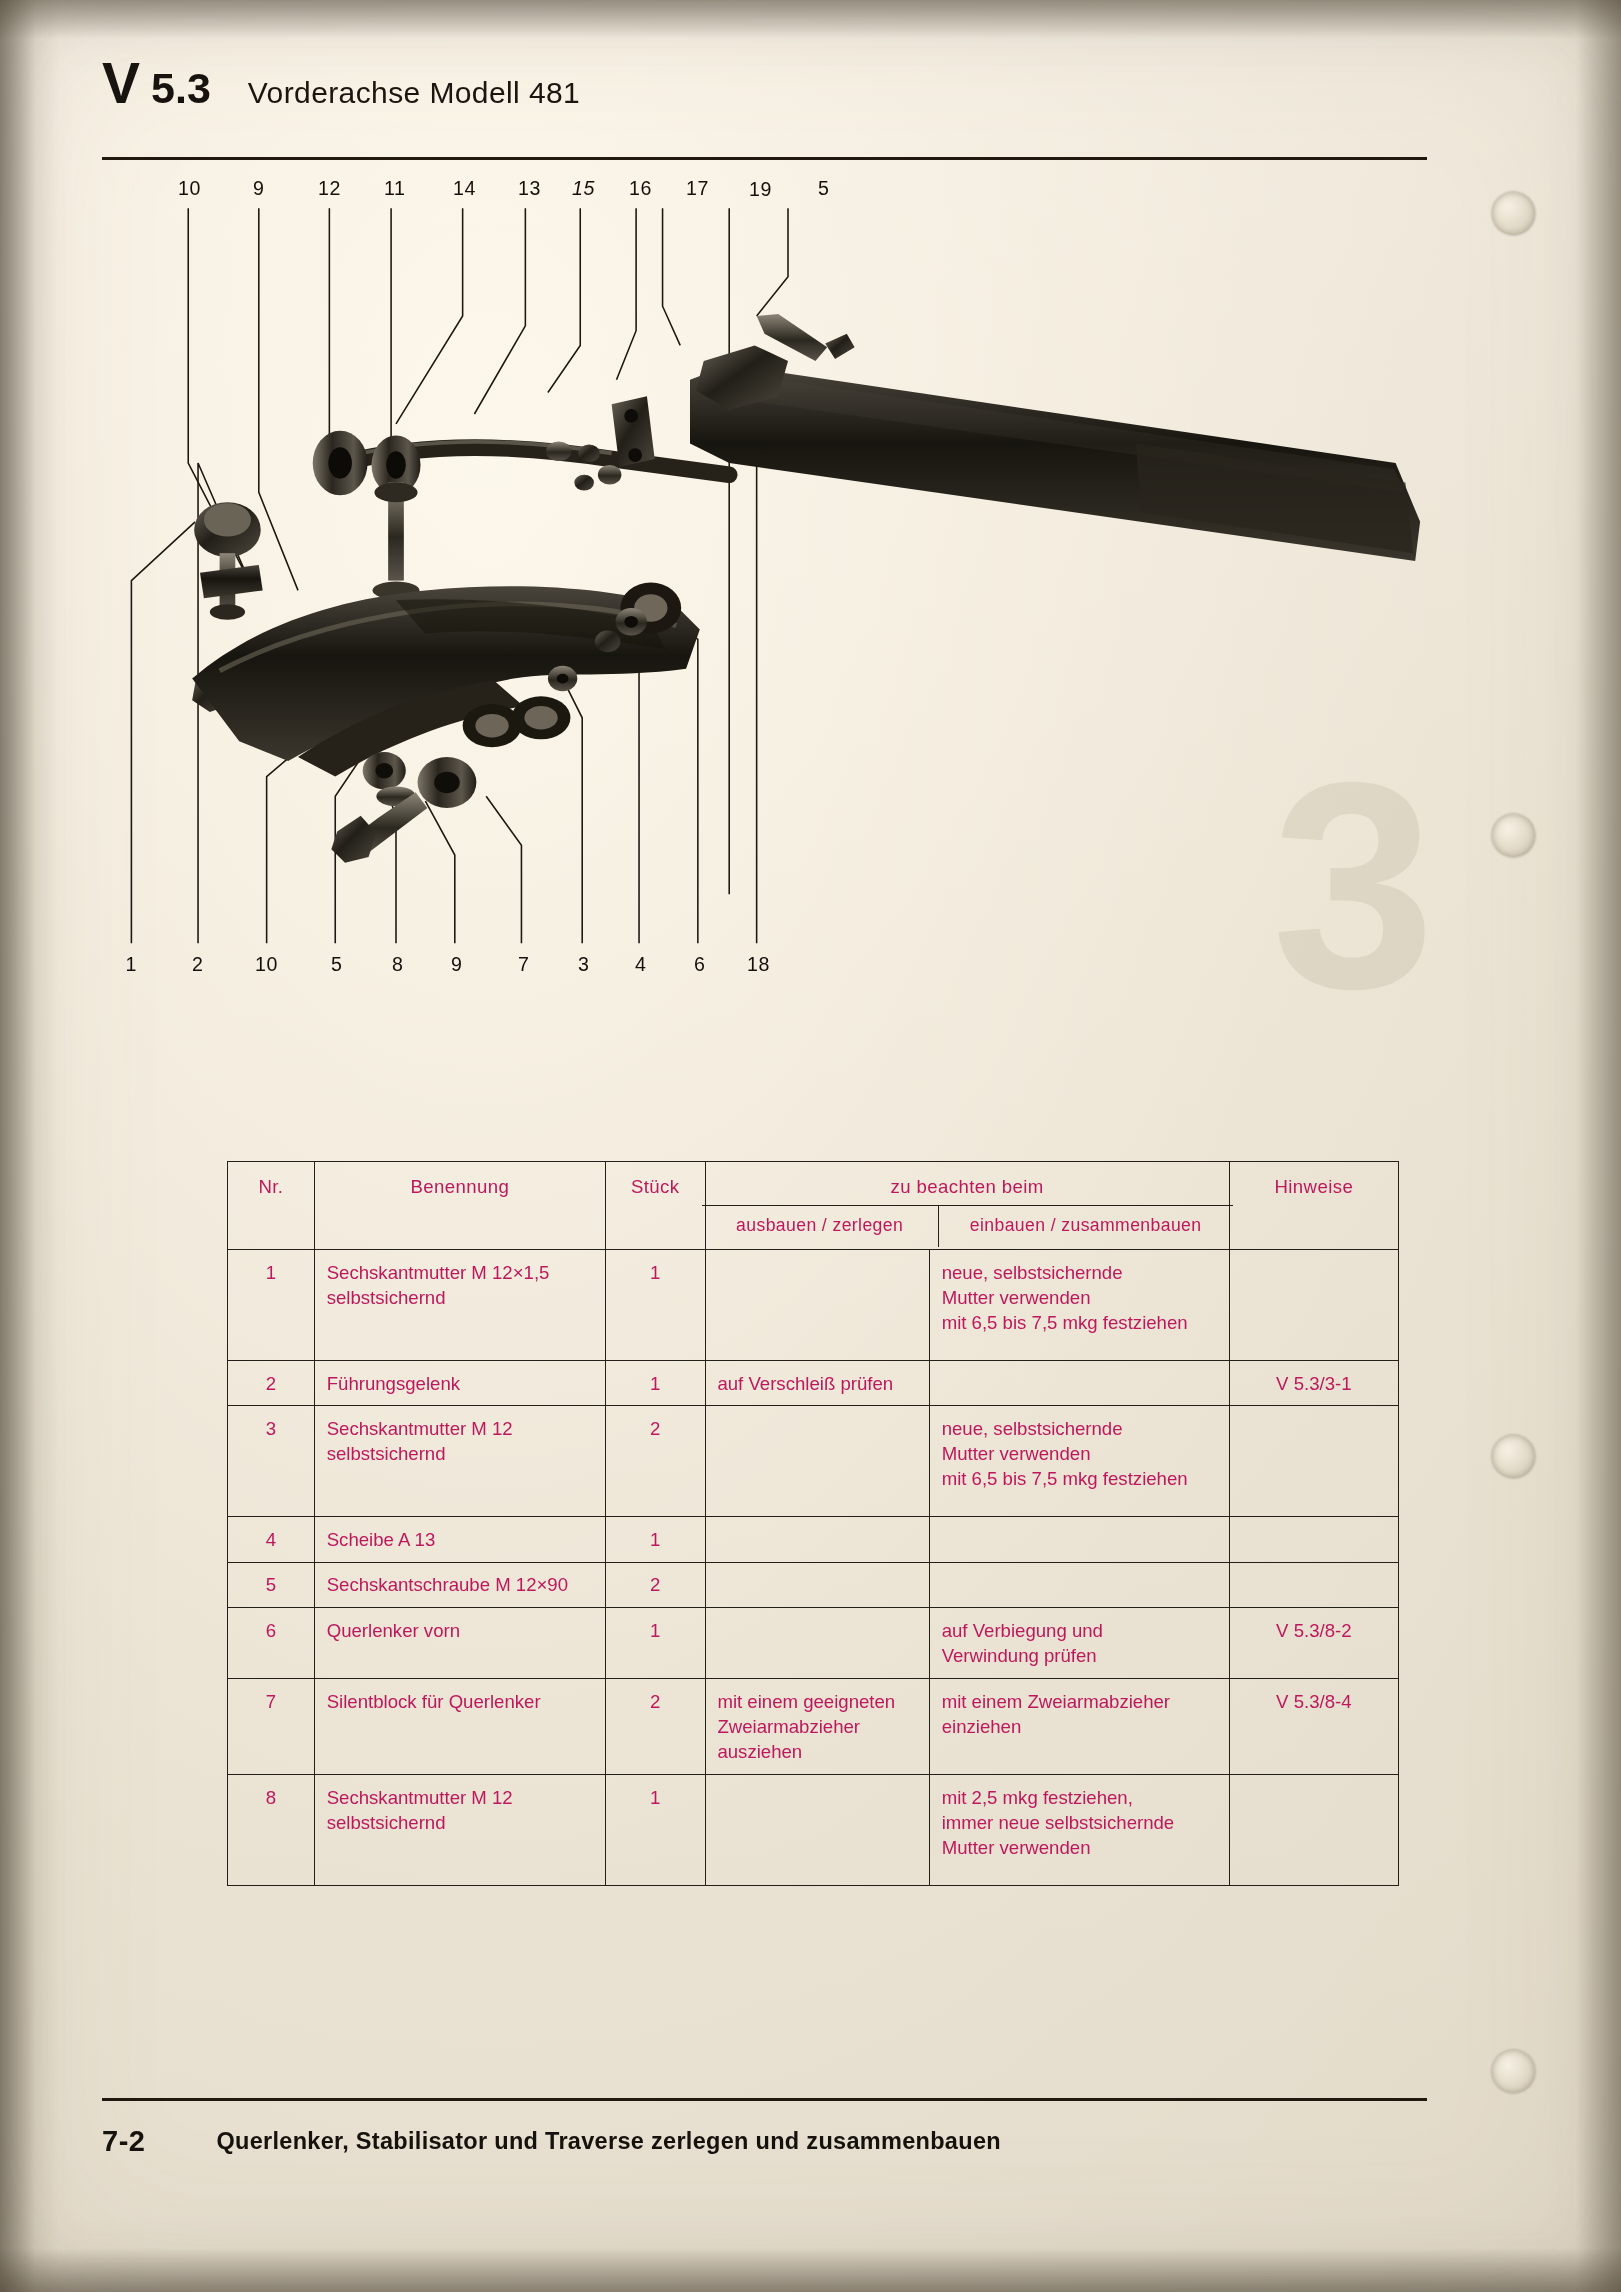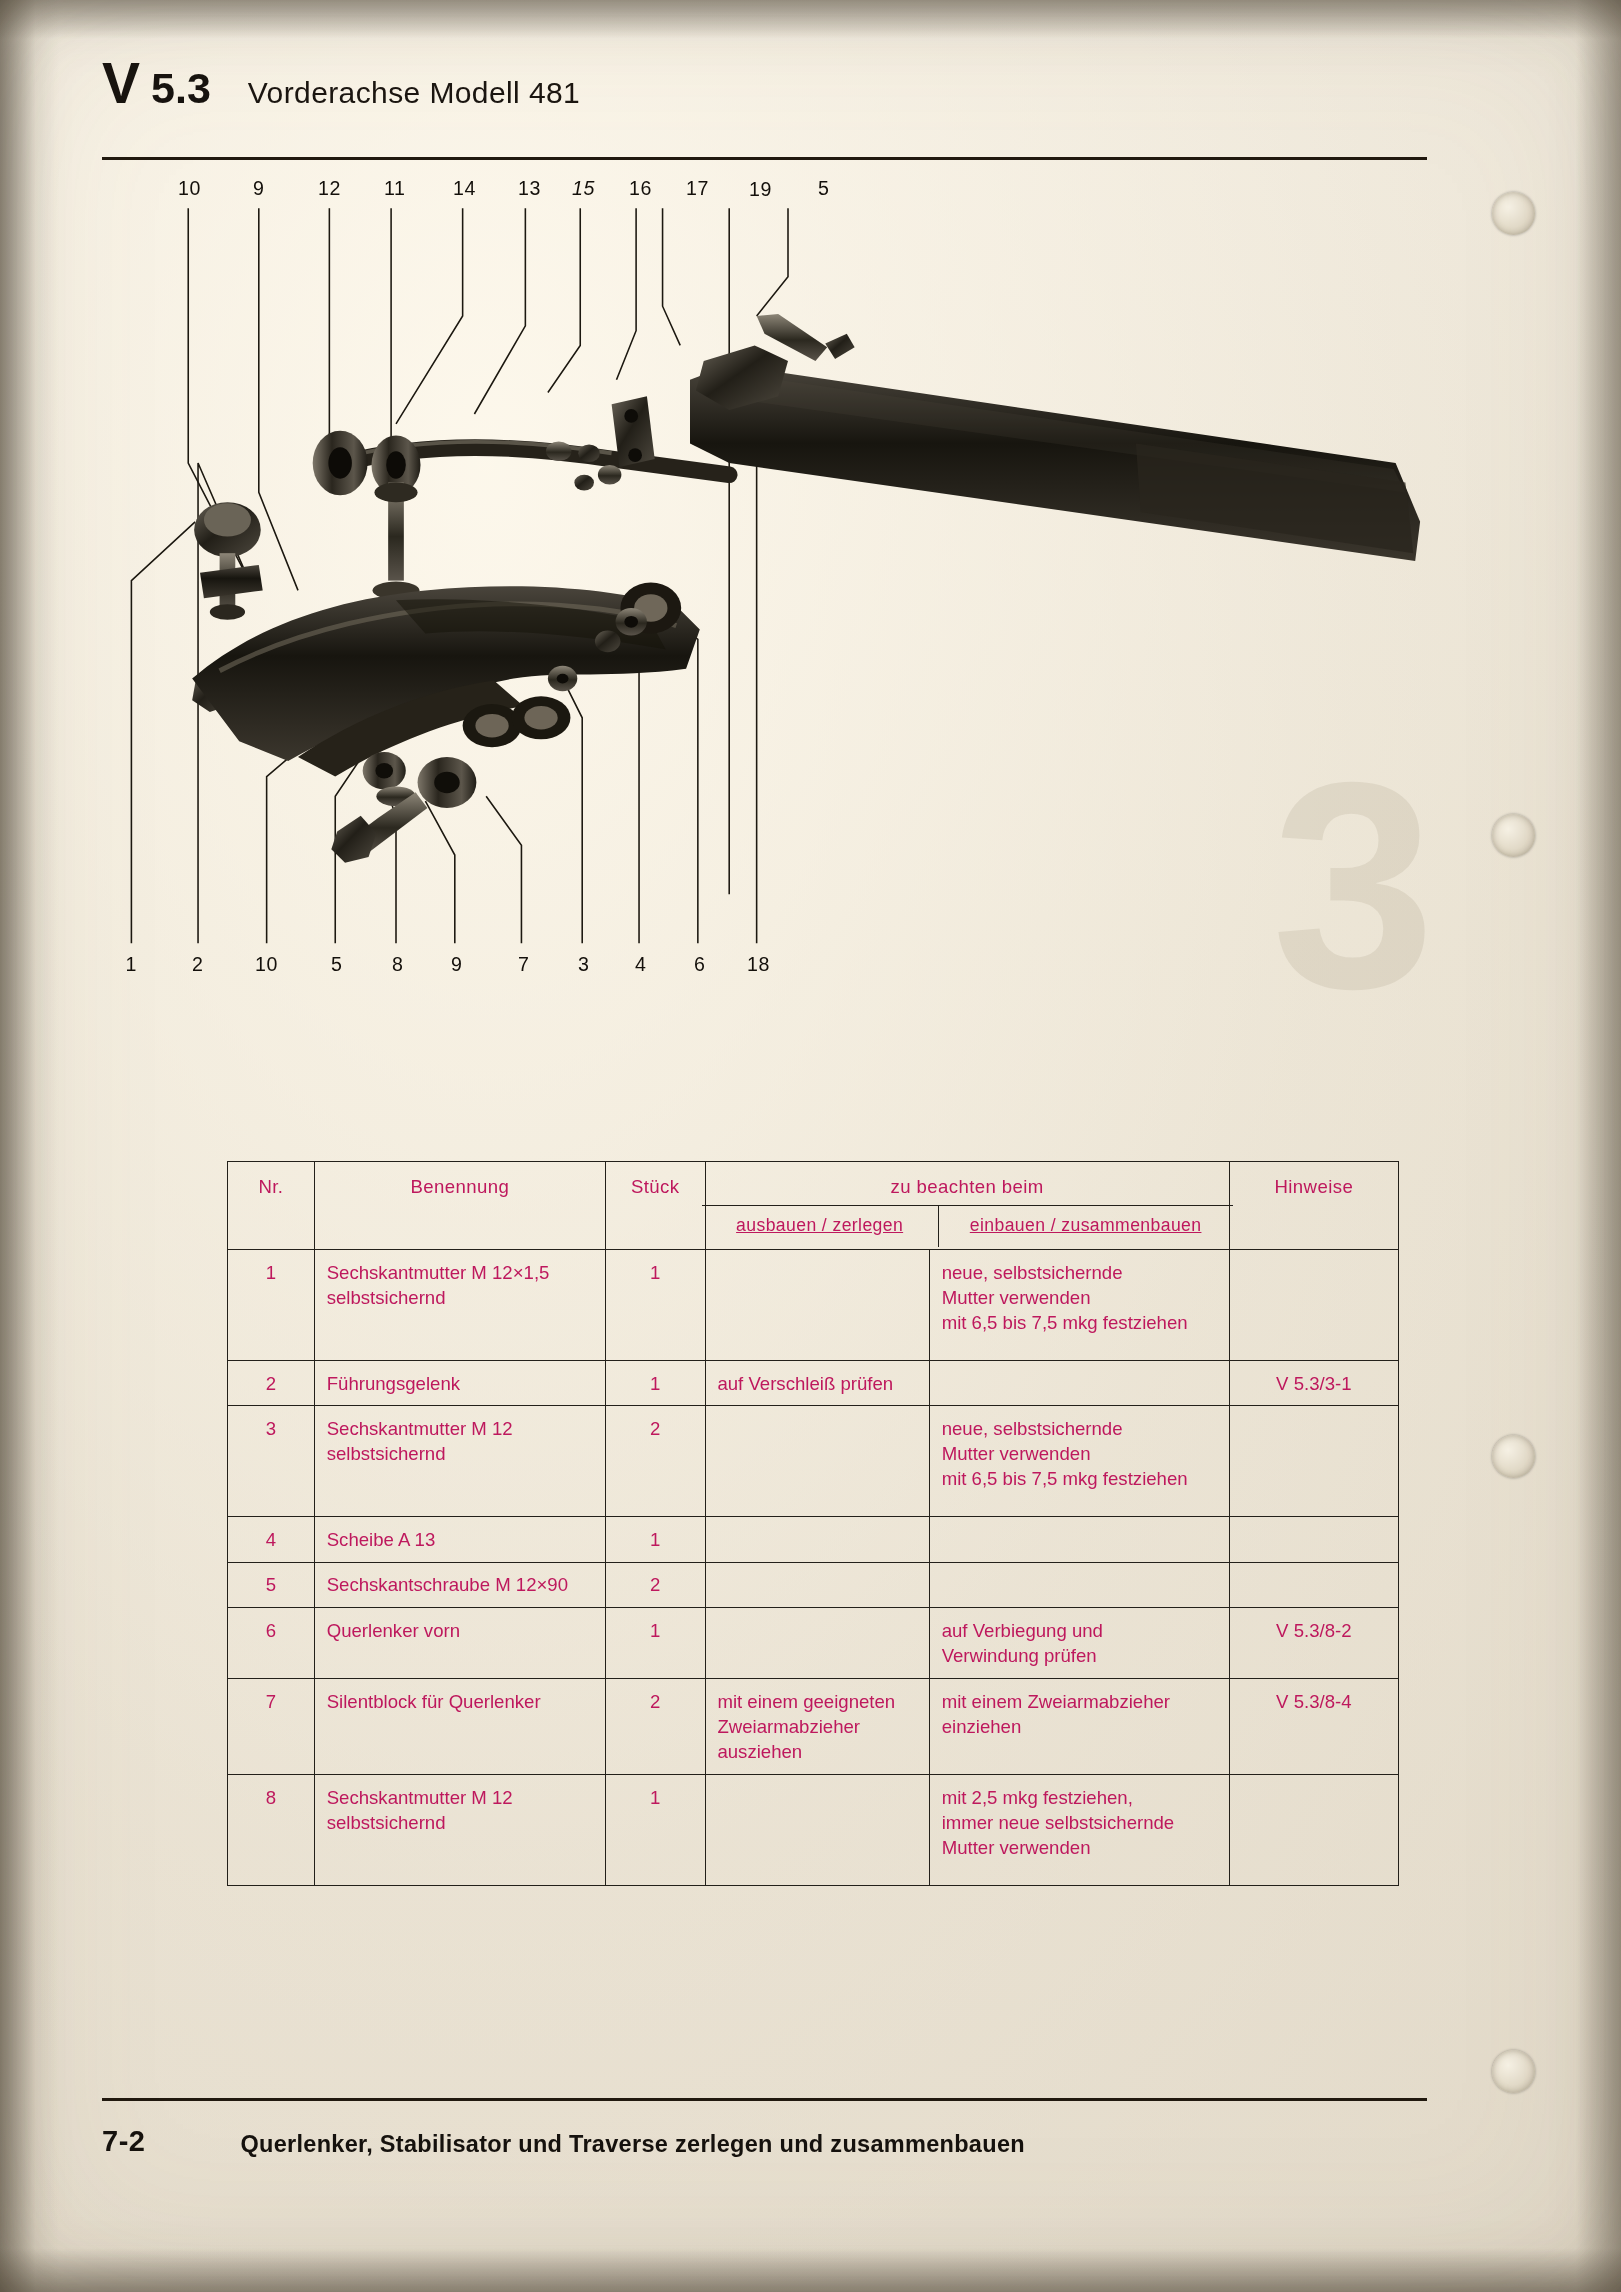--- a/index.html
+++ b/index.html
@@ -152,21 +152,20 @@
   td.c-hin { text-align: center; }
   .th-sub {
     display: flex;
     border-top: 1.6px solid #23201a;
     margin: 5.9px -11.8px -9.8px -11.8px;
   }
   .th-sub > div {
     padding: 7.8px 9.8px 9.8px 9.8px;
     text-align: center;
     font-size: 17.6px;
-    text-decoration: underline;
   }
   .th-sub > div:first-child {
     width: 237px;
     border-right: 1.6px solid #23201a;
     box-sizing: border-box;
   }
   .th-sub > div:last-child {
     width: 294px;
     box-sizing: border-box;
   }
@@ -177,22 +176,21 @@
     position: absolute;
     left: 102px; top: 2098px;
     width: 1325px; height: 2.9px;
     background: #21190f;
   }
   .footer {
     position: absolute;
     left: 102px; top: 2125px;
     width: 1325px;
     display: flex;
-    align-items: flex-end;
-    gap: 24px;
+    align-items: center;
   }
   .foot-page {
     font-weight: bold;
     font-size: 29px;
     letter-spacing: 0.5px;
   }
   .foot-title {
     font-weight: bold;
     font-size: 23.5px;
     margin-left: 71px;

